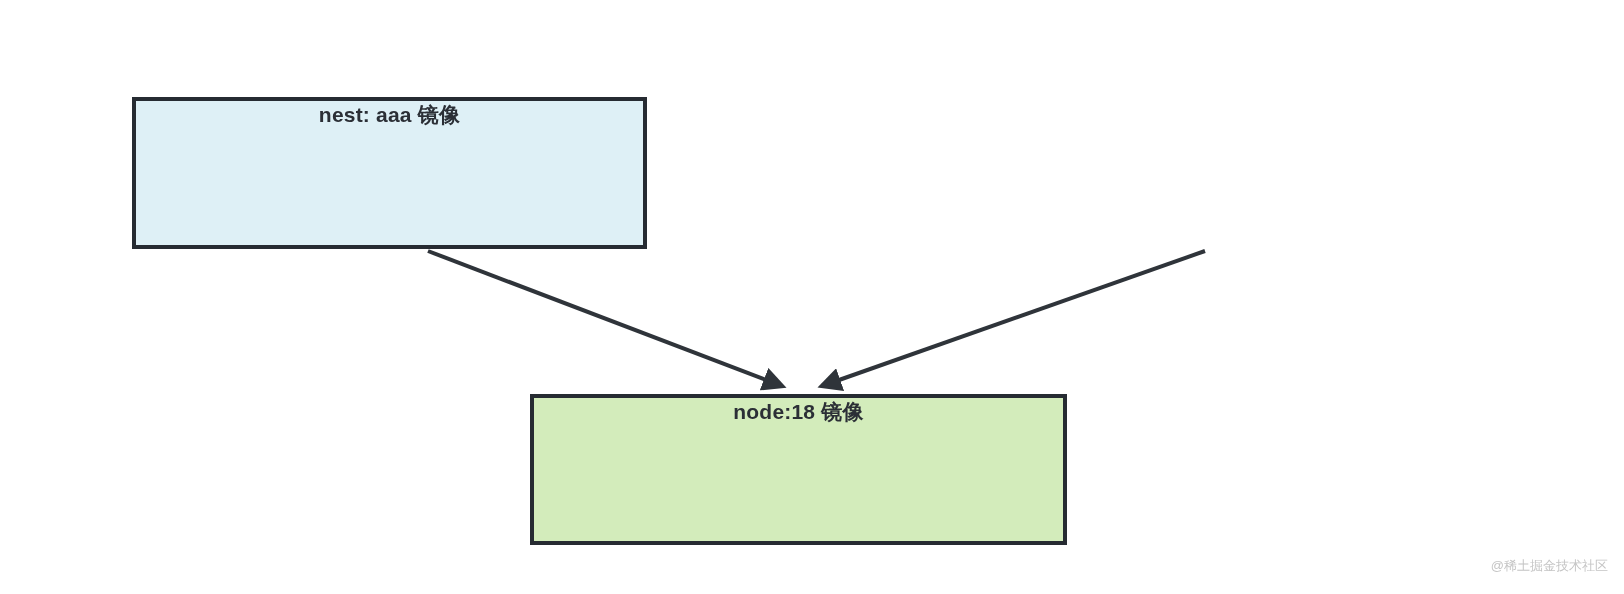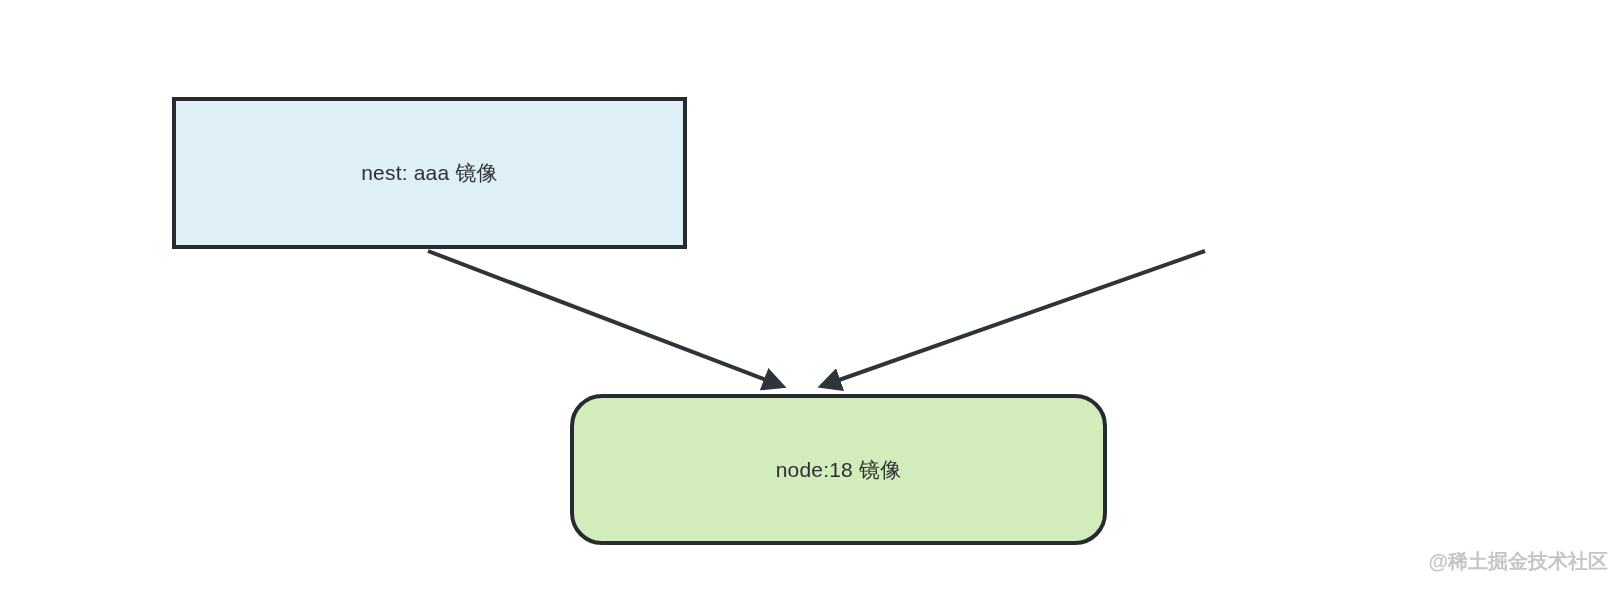--- a/index.html
+++ b/index.html
@@ -13,34 +13,31 @@
     height: 594px;
     background: #ffffff;
     overflow: hidden;
     font-family: "Liberation Sans", "DejaVu Sans", sans-serif;
   }
   .node {
     position: absolute;
     box-sizing: border-box;
     border: 4px solid var(--border-color, #262b32);
     display: flex;
-    align-items: center;
     justify-content: center;
     font-size: 21px;
-    font-weight: 400;
+    font-weight: 700;
     letter-spacing: 0.2px;
     color: var(--text-color, #2b2f36);
-    margin-left: 40px;
   }
   .node-blue {
     background: var(--fill-blue, #def0f6);
   }
   .node-green {
     background: var(--fill-green, #d3ecbb);
-    border-radius: 32px;
   }
   #node-nest-aaa {
     left: 132px;
     top: 97px;
     width: 515px;
     height: 152px;
   }
   #node-nest-ccc {
     left: 948px;
     top: 96px;
@@ -63,22 +60,22 @@
   }
   .edge-line {
     stroke: var(--arrow-color, #2f343a);
     stroke-width: 4;
     fill: none;
   }
   .watermark {
     position: absolute;
     right: 16px;
     bottom: 19px;
-    font-size: 20px;
-    font-weight: 700;
+    font-size: 13px;
+    font-weight: 400;
     color: var(--watermark-color, #c5c5c5);
     white-space: nowrap;
   }
 </style>
 </head>
 <body>
 
 <div class="canvas">
 
   <svg class="edges-layer" viewBox="0 0 1624 594" width="1624" height="594" aria-hidden="true">

